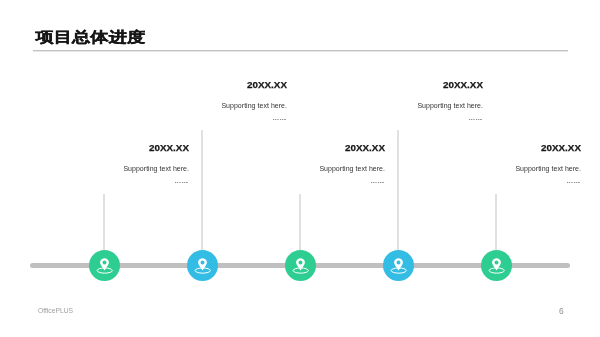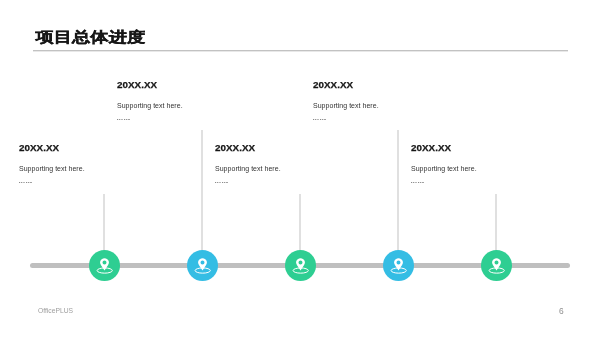--- a/index.html
+++ b/index.html
@@ -20,21 +20,21 @@
 
   
   .layer{position:absolute;left:0;top:0;width:600px;height:337px;}
   .track{position:absolute;left:30.4px;top:263px;width:539.2px;height:5px;
          border-radius:2.5px;}
   .node{position:absolute;width:31px;height:31px;border-radius:50%;top:250px;}
   .node svg{display:block;}
   .vline{position:absolute;width:1.4px;transform:translateZ(0);}
 
   
-  .lbl{position:absolute;width:170px;text-align:left;}
+  .lbl{position:absolute;width:170px;text-align:right;}
   .lbl .yr{font-size:9.8px;line-height:11px;font-weight:bold;color:#161616;
            letter-spacing:0.05px;-webkit-text-stroke:0.25px #161616;}
   .lbl .sup{font-size:7px;line-height:8px;color:#333333;margin-top:12px;
             letter-spacing:0.03px;}
   .lbl .dash{margin-top:9.3px;line-height:0;font-size:0;}
   .lbl .dash svg{display:inline-block;vertical-align:top;}
 
   
   .footer-left{position:absolute;left:37.5px;top:307.2px;
                font-size:7.4px;line-height:7.4px;color:#b0b0b0;

